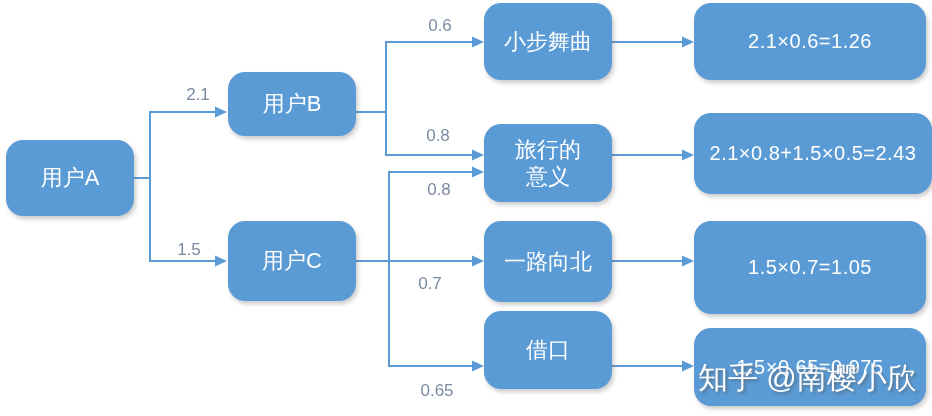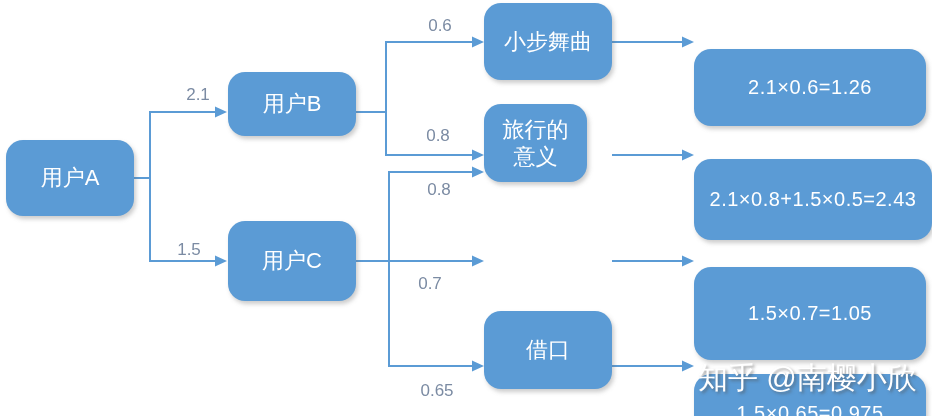--- a/index.html
+++ b/index.html
@@ -26,21 +26,21 @@
     color:var(--node-text);
     display:flex;align-items:center;justify-content:center;
     text-align:center;
     font-size:22px;
     line-height:1.25;
     box-shadow:2px 3px 4px rgba(110,110,110,0.35);
     z-index:2;
     border-radius:17px;
   }
   .node .node-label{white-space:pre-line;}
-  .node.result{font-size:20px;letter-spacing:0.5px;margin-top:46px;}
+  .node.result{font-size:20px;letter-spacing:0.5px;}
   .edge-label{
     position:absolute;
     transform:translate(-50%,-50%);
     color:var(--edge-label);
     font-size:17px;
     z-index:3;
     white-space:nowrap;
   }
   .watermark{
     position:absolute;
@@ -92,23 +92,26 @@
   <div class="node" style="left:228px;top:72px;width:128px;height:64px">
     <span class="node-label">用户B</span>
   </div>
   <div class="node" style="left:228px;top:221px;width:128px;height:80px">
     <span class="node-label">用户C</span>
   </div>
 
   <div class="node" style="left:484px;top:3px;width:128px;height:77px">
     <span class="node-label">小步舞曲</span>
   </div>
-  <div class="node" style="left:484px;top:104px;width:103px;height:78px">
+  <div class="node" style="left:484px;top:124px;width:128px;height:78px">
     <span class="node-label">旅行的
 意义</span>
+  </div>
+  <div class="node" style="left:484px;top:221px;width:128px;height:81px">
+    <span class="node-label">一路向北</span>
   </div>
   <div class="node" style="left:484px;top:311px;width:128px;height:78px">
     <span class="node-label">借口</span>
   </div>
 
   <div class="node result" style="left:694px;top:3px;width:232px;height:77px">
     <span class="node-label">2.1×0.6=1.26</span>
   </div>
   <div class="node result" style="left:694px;top:113px;width:238px;height:81px">
     <span class="node-label">2.1×0.8+1.5×0.5=2.43</span>

